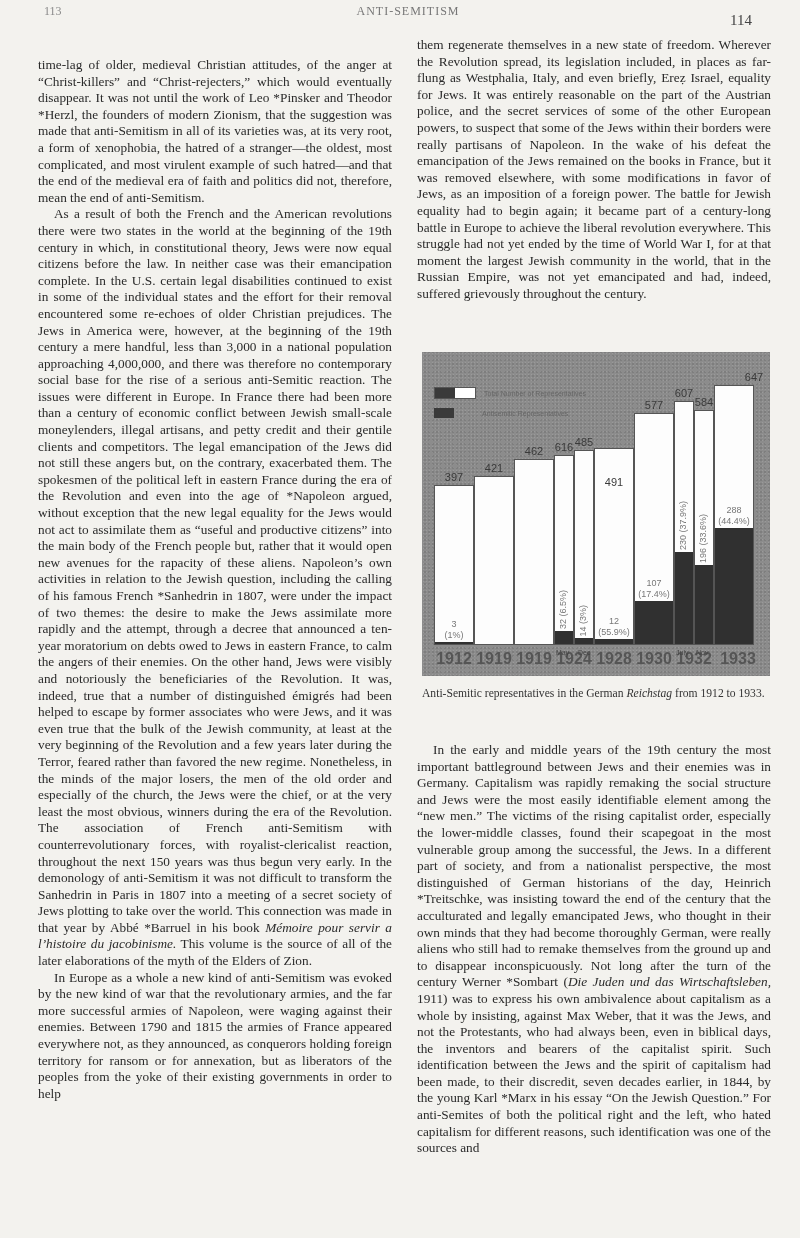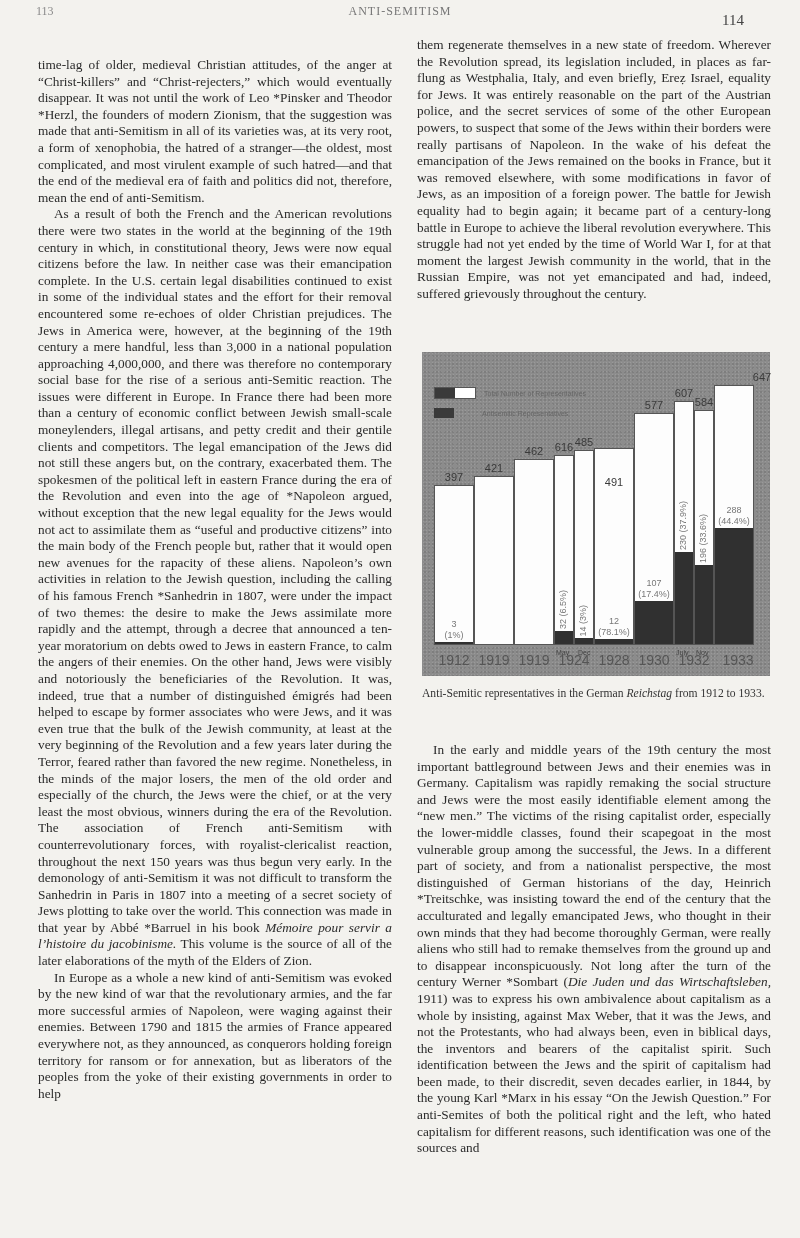--- a/index.html
+++ b/index.html
@@ -3,21 +3,21 @@
 <meta charset="utf-8">
 <style>
   html, body { margin: 0; padding: 0; }
   body {
     width: 800px; height: 1238px; position: relative; overflow: hidden;
     background: #f3f2ee;
     font-family: "Liberation Serif", "DejaVu Serif", serif;
     color: #2a2a2a;
   }
   .running-head {
-    position: absolute; top: 2px; left: 0; width: 780px; height: 30px;
+    position: absolute; top: 2px; left: 8px; width: 780px; height: 30px;
   }
   .rh-left { position: absolute; left: 36px; top: 2px; font-size: 12px; color: #8a8a8a; }
   .rh-center { position: absolute; left: 0; width: 800px; text-align: center; top: 2px; font-size: 12px; letter-spacing: 1px; color: #777; }
   .rh-right { position: absolute; right: 36px; top: 10px; font-size: 15px; color: #444; }
 
   .col {
     position: absolute; top: 37px; width: 354px;
     font-size: 13.3px; line-height: 16.6px; text-align: justify;
   }
   .col-left { left: 38px; margin-top: 20px; }
@@ -54,22 +54,22 @@
   .bar-total {
     position: absolute; font-family: "Liberation Sans", sans-serif; font-size: 11px; color: #3a3a3a;
     text-align: center; width: 40px; margin-left: -20px;
   }
   .anti-label {
     position: absolute; font-family: "Liberation Sans", sans-serif; font-size: 9px; color: #777;
     text-align: center; line-height: 11px;
   }
   .anti-label.vert { writing-mode: vertical-rl; transform: rotate(180deg); white-space: nowrap; }
   .year {
-    position: absolute; bottom: 8px; font-family: "Liberation Sans", sans-serif; font-size: 14px; color: #555;
-    text-align: center; width: 44px; margin-left: -22px;
+    position: absolute; bottom: 8px; font-family: "Liberation Sans", sans-serif; font-size: 16px; color: #555;
+    text-align: center; width: 44px; margin-left: -22px; font-weight: bold;
   }
   .sublabel {
     position: absolute; bottom: 20px; font-family: "Liberation Sans", sans-serif; font-size: 7px; color: #444;
   }
 
   .caption {
     position: absolute; left: 422px; top: 686px; width: 350px;
     font-size: 11.6px; line-height: 15px; text-align: justify; color: #333;
   }
   .caption i { font-style: italic; }
@@ -136,21 +136,21 @@
         <div class="anti" style="height: 5.62597px;"></div>
       </div>
       <div class="bar-total" style="left: 162px; top: 84.1005px;">485</div>
       <div class="anti-label vert" style="left: 156px; bottom: 39.626px;">14 (3%)</div>
       <div class="bar" style="left: 172px; width: 40px; height: 197.311px;">
         <div class="anti" style="height: 4.82226px;"></div>
       </div>
       <div class="bar-total" style="left: 192px; top: 81.6893px; margin-top: 42px;">491</div>
       <div class="anti-label" style="left: 172px; width: 40px; bottom: 37.8223px;">
         <div>12</div>
-        <div>(78.1%)</div>
+        <div>(55.9%)</div>
       </div>
       <div class="bar" style="left: 212px; width: 40px; height: 231.87px;">
         <div class="anti" style="height: 42.9985px;"></div>
       </div>
       <div class="bar-total" style="left: 232px; top: 47.1298px;">577</div>
       <div class="anti-label" style="left: 212px; width: 40px; bottom: 75.9985px;">
         <div>107</div>
         <div>(17.4%)</div>
       </div>
       <div class="bar" style="left: 252px; width: 20px; height: 243.926px;">
@@ -159,21 +159,21 @@
       <div class="bar-total" style="left: 262px; top: 35.0742px;">607</div>
       <div class="anti-label vert" style="left: 256px; bottom: 126.427px;">230 (37.9%)</div>
       <div class="bar" style="left: 272px; width: 20px; height: 234.683px;">
         <div class="anti" style="height: 78.7635px;"></div>
       </div>
       <div class="bar-total" style="left: 282px; top: 44.3168px;">584</div>
       <div class="anti-label vert" style="left: 276px; bottom: 112.764px;">196 (33.6%)</div>
       <div class="bar" style="left: 292px; width: 40px; height: 260px;">
         <div class="anti" style="height: 115.734px;"></div>
       </div>
-      <div class="bar-total" style="left: 312px; top: 19px; padding-left: 28px;">647</div>
+      <div class="bar-total" style="left: 304px; top: 19px; padding-left: 28px;">647</div>
       <div class="anti-label" style="left: 292px; width: 40px; bottom: 148.734px;">
         <div>288</div>
         <div>(44.4%)</div>
       </div>
       <div class="year" style="left: 32px;">1912</div>
       <div class="year" style="left: 72px;">1919</div>
       <div class="year" style="left: 112px;">1919</div>
       <div class="year" style="left: 152px;">1924</div>
       <div class="year" style="left: 192px;">1928</div>
       <div class="year" style="left: 232px;">1930</div>

